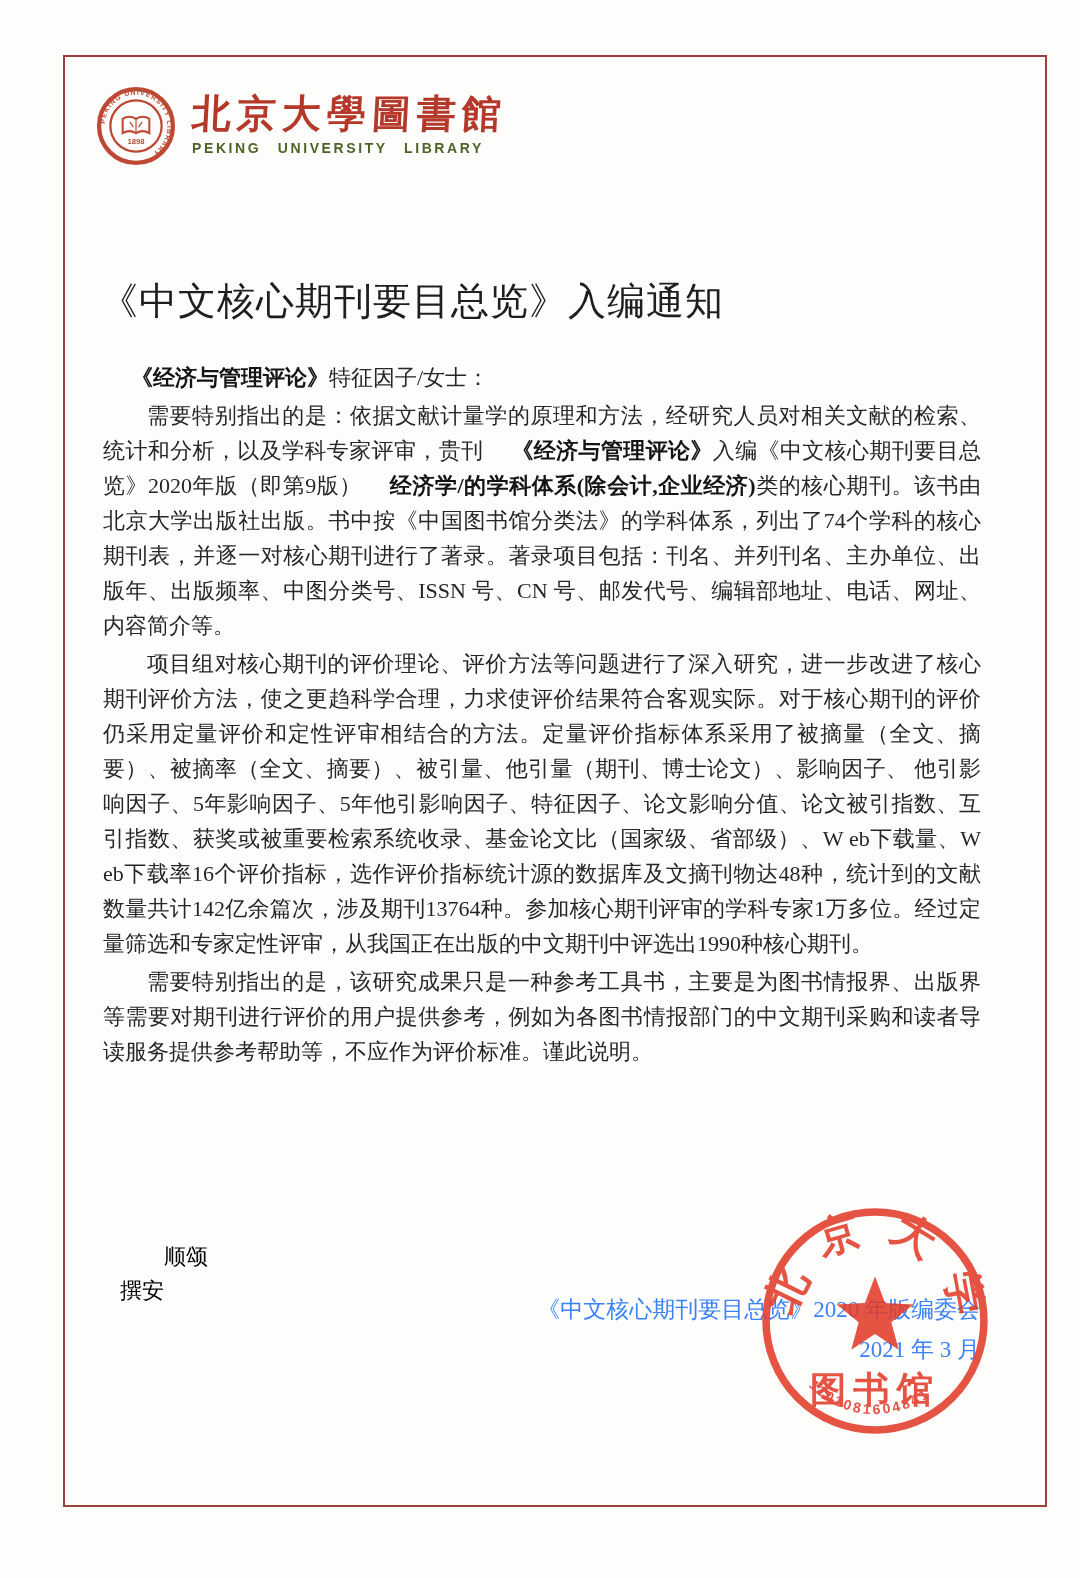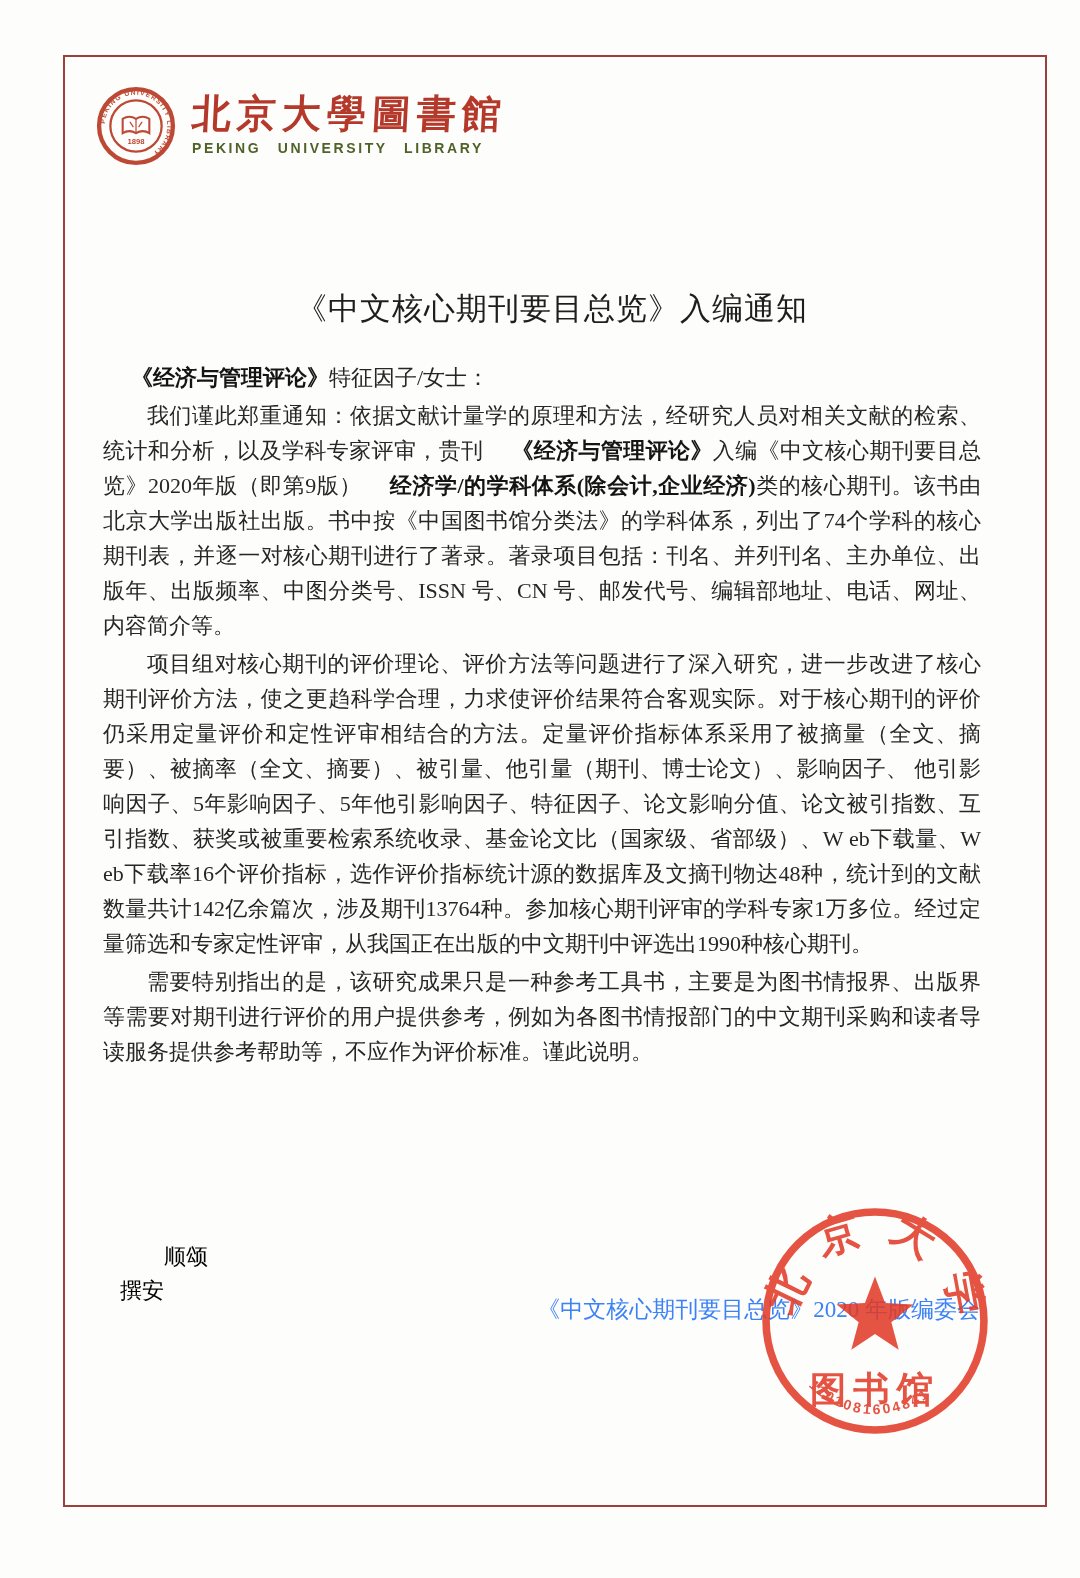--- a/index.html
+++ b/index.html
@@ -20,22 +20,22 @@
   .calligraphy{
     font-size:39px;font-weight:700;color:#b5392a;letter-spacing:6px;
     line-height:40px;transform:skewX(-3deg);
   }
   .english-name{
     margin-top:6px;font-family:"Liberation Sans","DejaVu Sans",sans-serif;
     font-size:14px;font-weight:700;color:#4f6228;letter-spacing:2.6px;word-spacing:10px;
   }
   
   .title{
-    position:absolute;left:100px;width:880px;top:276px;margin:12px;
-    text-align:center;font-size:31px;font-weight:400;color:#1e1e1e;letter-spacing:1px;
+    position:absolute;left:100px;width:880px;top:276px;margin:0;
+    font-size:38px;font-weight:400;color:#1e1e1e;letter-spacing:1px;
   }
   .body{
     position:absolute;left:103px;width:878px;top:360px;
     font-size:22px;line-height:35px;color:#262626;text-align:justify;
   }
   .body p{margin:0 0 3px 0;}
   .para{text-indent:2em;}
   .body b{font-weight:700;color:#141414;margin-left:28px;}
   .closing{
     position:absolute;left:120px;top:1240px;font-size:22px;line-height:34px;color:#000000;
@@ -76,35 +76,36 @@
       <div class="calligraphy">北京大學圖書館</div>
       <div class="english-name">PEKING UNIVERSITY LIBRARY</div>
     </div>
   </header>
 
   <h1 class="title">《中文核心期刊要目总览》入编通知</h1>
 
   <main class="body">
     <p class="salutation"><b>《经济与管理评论》</b><span>特征因子/女士：</span></p>
 
-    <p class="para"><span>我们谨此郑重通知：依据文献计量学的原理和方法，经研究人员对相关文献的检索、统计和分析，以及学科专家评审，贵刊</span><b>《经济与管理评论》</b><span>入编《中文核心期刊要目总览》2020年版（即第9版）</span><b>经济学/的学科体系(除会计,企业经济)</b><span>类的核心期刊。该书由北京大学出版社出版。书中按《中国图书馆分类法》的学科体系，列出了74个学科的核心期刊表，并逐一对核心期刊进行了著录。著录项目包括：刊名、并列刊名、主办单位、出版年、出版频率、中图分类号、ISSN 号、CN 号、邮发代号、编辑部地址、电话、网址、内容简介等。</span></p>
+    <p class="para"><span>需要特别指出的是：依据文献计量学的原理和方法，经研究人员对相关文献的检索、统计和分析，以及学科专家评审，贵刊</span><b>《经济与管理评论》</b><span>入编《中文核心期刊要目总览》2020年版（即第9版）</span><b>经济学/的学科体系(除会计,企业经济)</b><span>类的核心期刊。该书由北京大学出版社出版。书中按《中国图书馆分类法》的学科体系，列出了74个学科的核心期刊表，并逐一对核心期刊进行了著录。著录项目包括：刊名、并列刊名、主办单位、出版年、出版频率、中图分类号、ISSN 号、CN 号、邮发代号、编辑部地址、电话、网址、内容简介等。</span></p>
 
 
     <p class="para">项目组对核心期刊的评价理论、评价方法等问题进行了深入研究，进一步改进了核心期刊评价方法，使之更趋科学合理，力求使评价结果符合客观实际。对于核心期刊的评价仍采用定量评价和定性评审相结合的方法。定量评价指标体系采用了被摘量（全文、摘要）、被摘率（全文、摘要）、被引量、他引量（期刊、博士论文）、影响因子、 他引影响因子、5年影响因子、5年他引影响因子、特征因子、论文影响分值、论文被引指数、互引指数、获奖或被重要检索系统收录、基金论文比（国家级、省部级）、W eb下载量、W eb下载率16个评价指标，选作评价指标统计源的数据库及文摘刊物达48种，统计到的文献数量共计142亿余篇次，涉及期刊13764种。参加核心期刊评审的学科专家1万多位。经过定量筛选和专家定性评审，从我国正在出版的中文期刊中评选出1990种核心期刊。</p>
 
     <p class="para">需要特别指出的是，该研究成果只是一种参考工具书，主要是为图书情报界、出版界等需要对期刊进行评价的用户提供参考，例如为各图书情报部门的中文期刊采购和读者导读服务提供参考帮助等，不应作为评价标准。谨此说明。</p>
   </main>
 
   <div class="closing">
     <div class="indent">顺颂</div>
     <div>撰安</div>
   </div>
 
   <div class="signature">
     <div>《中文核心期刊要目总览》2020 年版编委会</div>
+    <div>2021 年 3 月</div>
   </div>
 
   <svg class="stamp" viewBox="0 0 232 232" aria-hidden="true">
     <circle cx="116" cy="116" r="108" fill="none" stroke="#e23a28" stroke-width="7.5"></circle>
     <defs>
       <path id="stampTopArc" d="M 38 116 A 78 78 0 1 1 194 116"></path>
       <path id="stampBottomArc" d="M 46 176 A 92 92 0 0 0 186 176"></path>
     </defs>
     <text font-size="42" font-weight="700" fill="#e23a28" letter-spacing="23">
       <textPath href="#stampTopArc" startOffset="3">北京大学</textPath>

